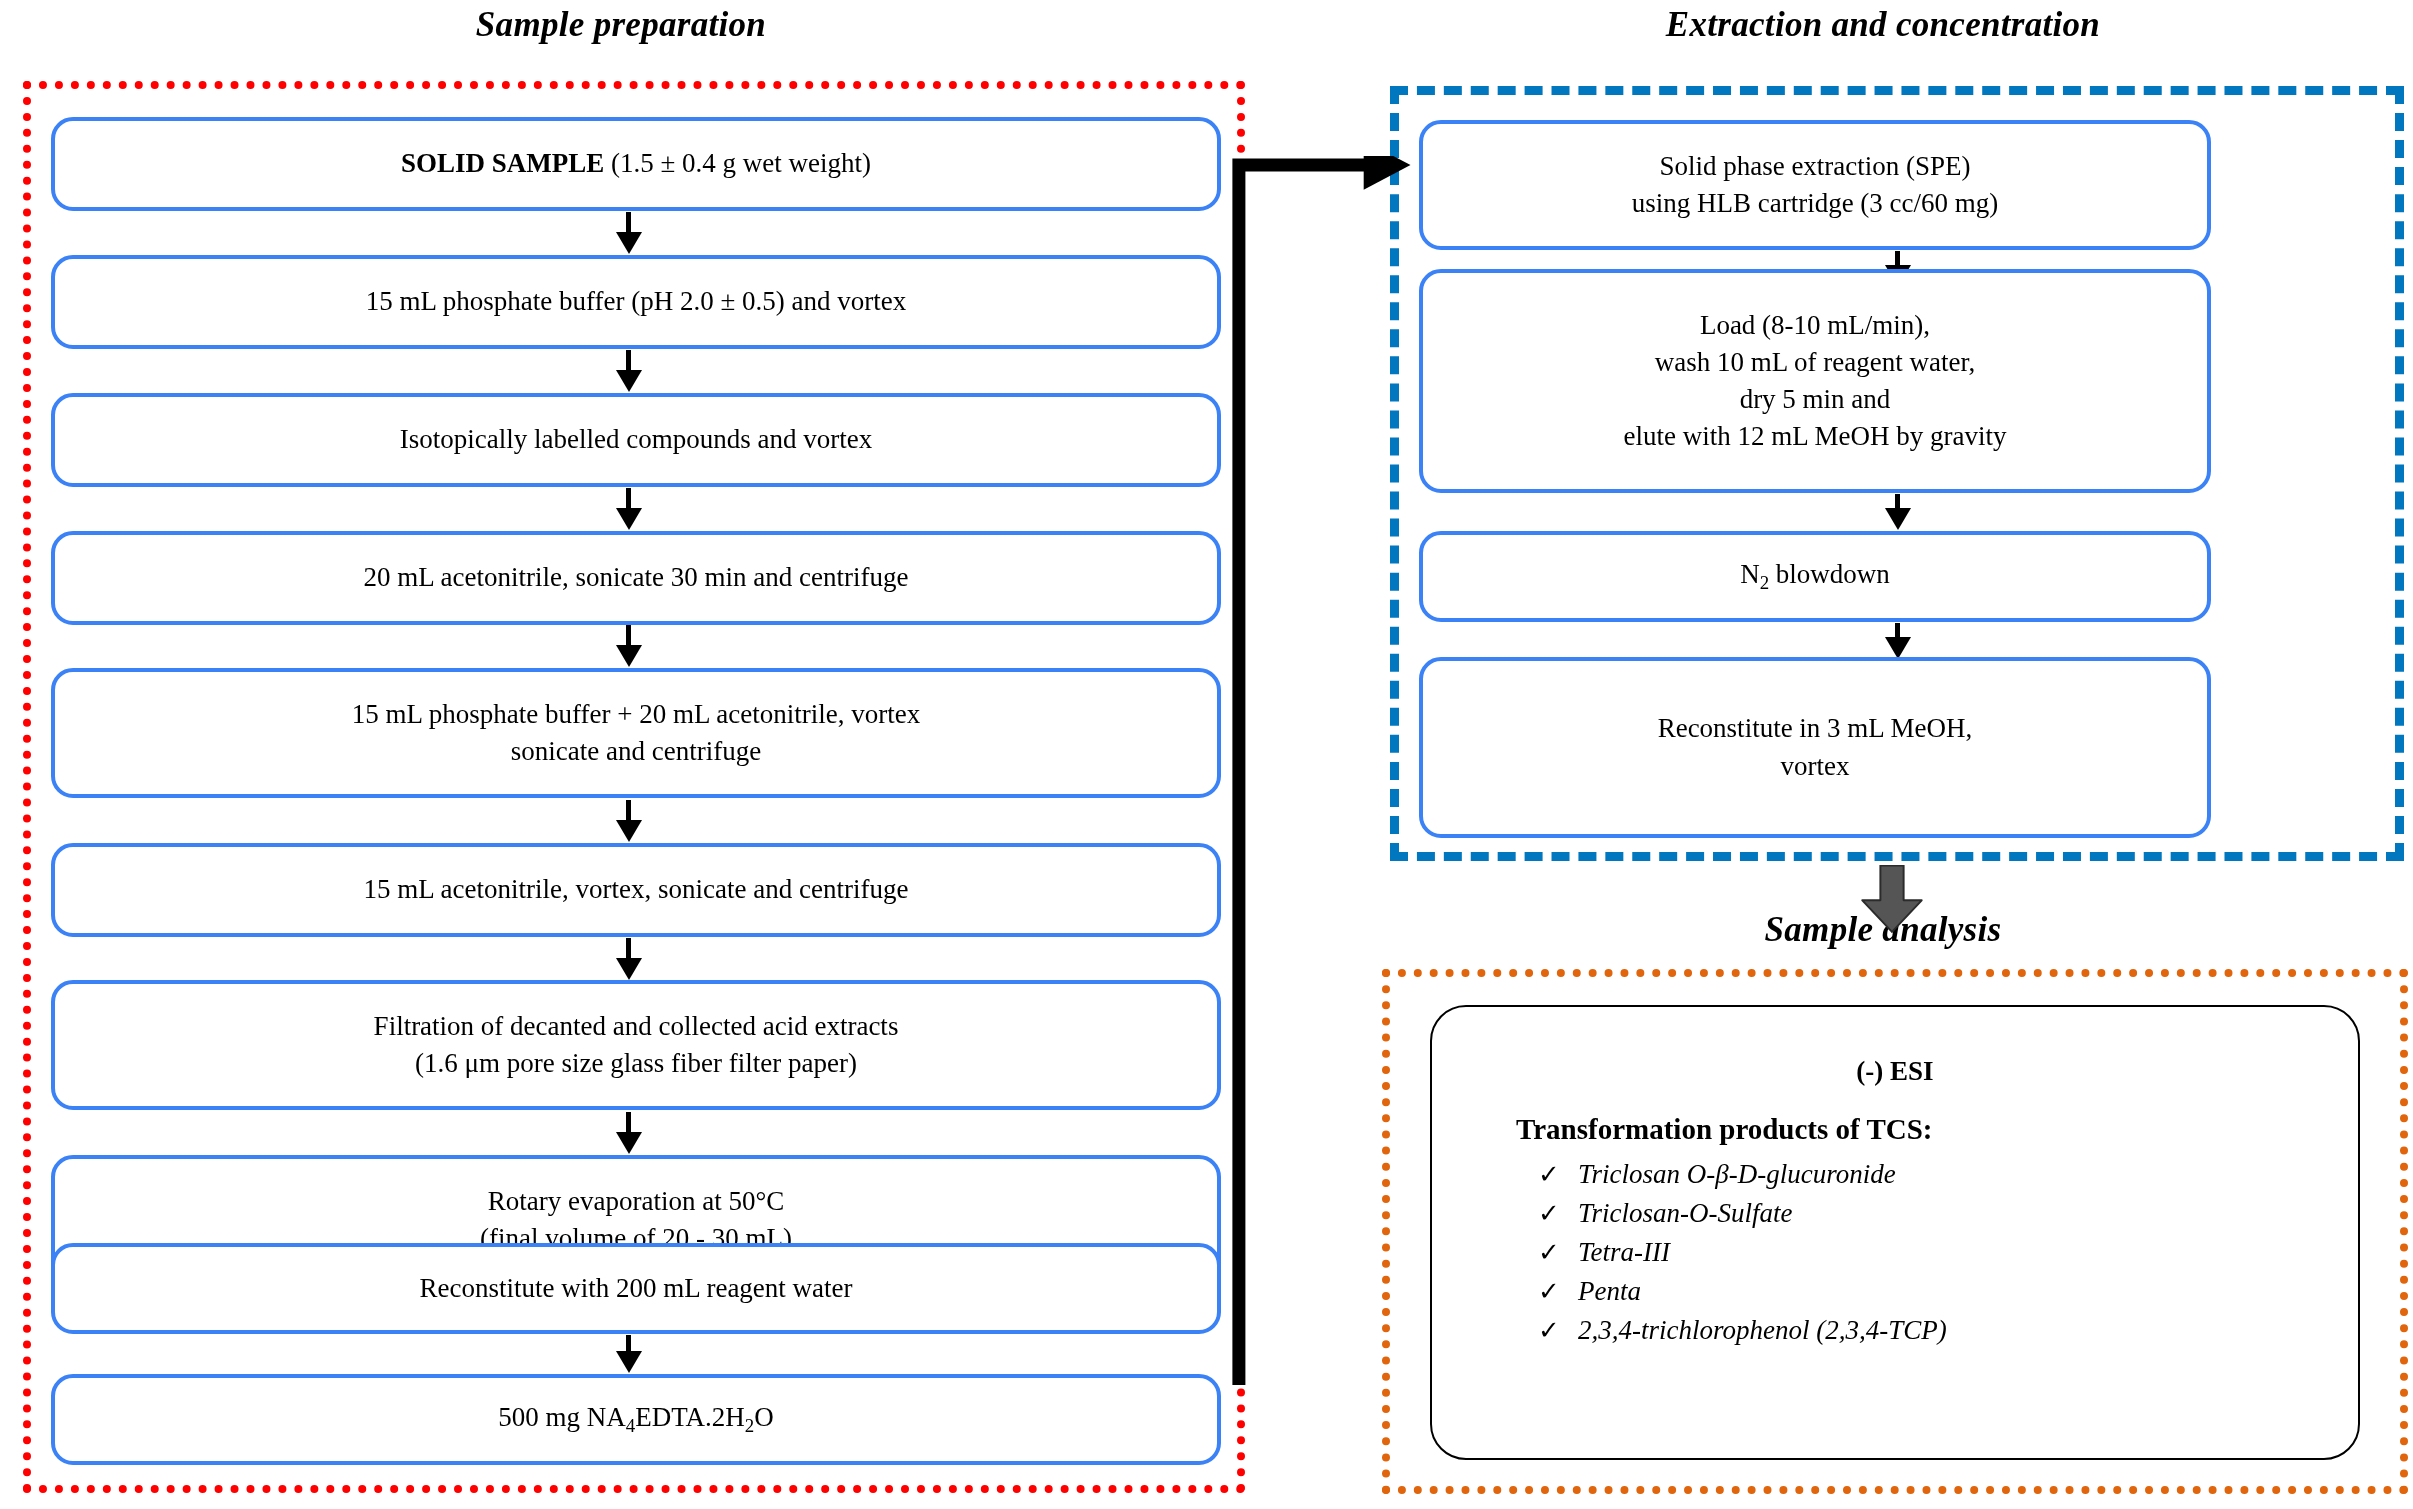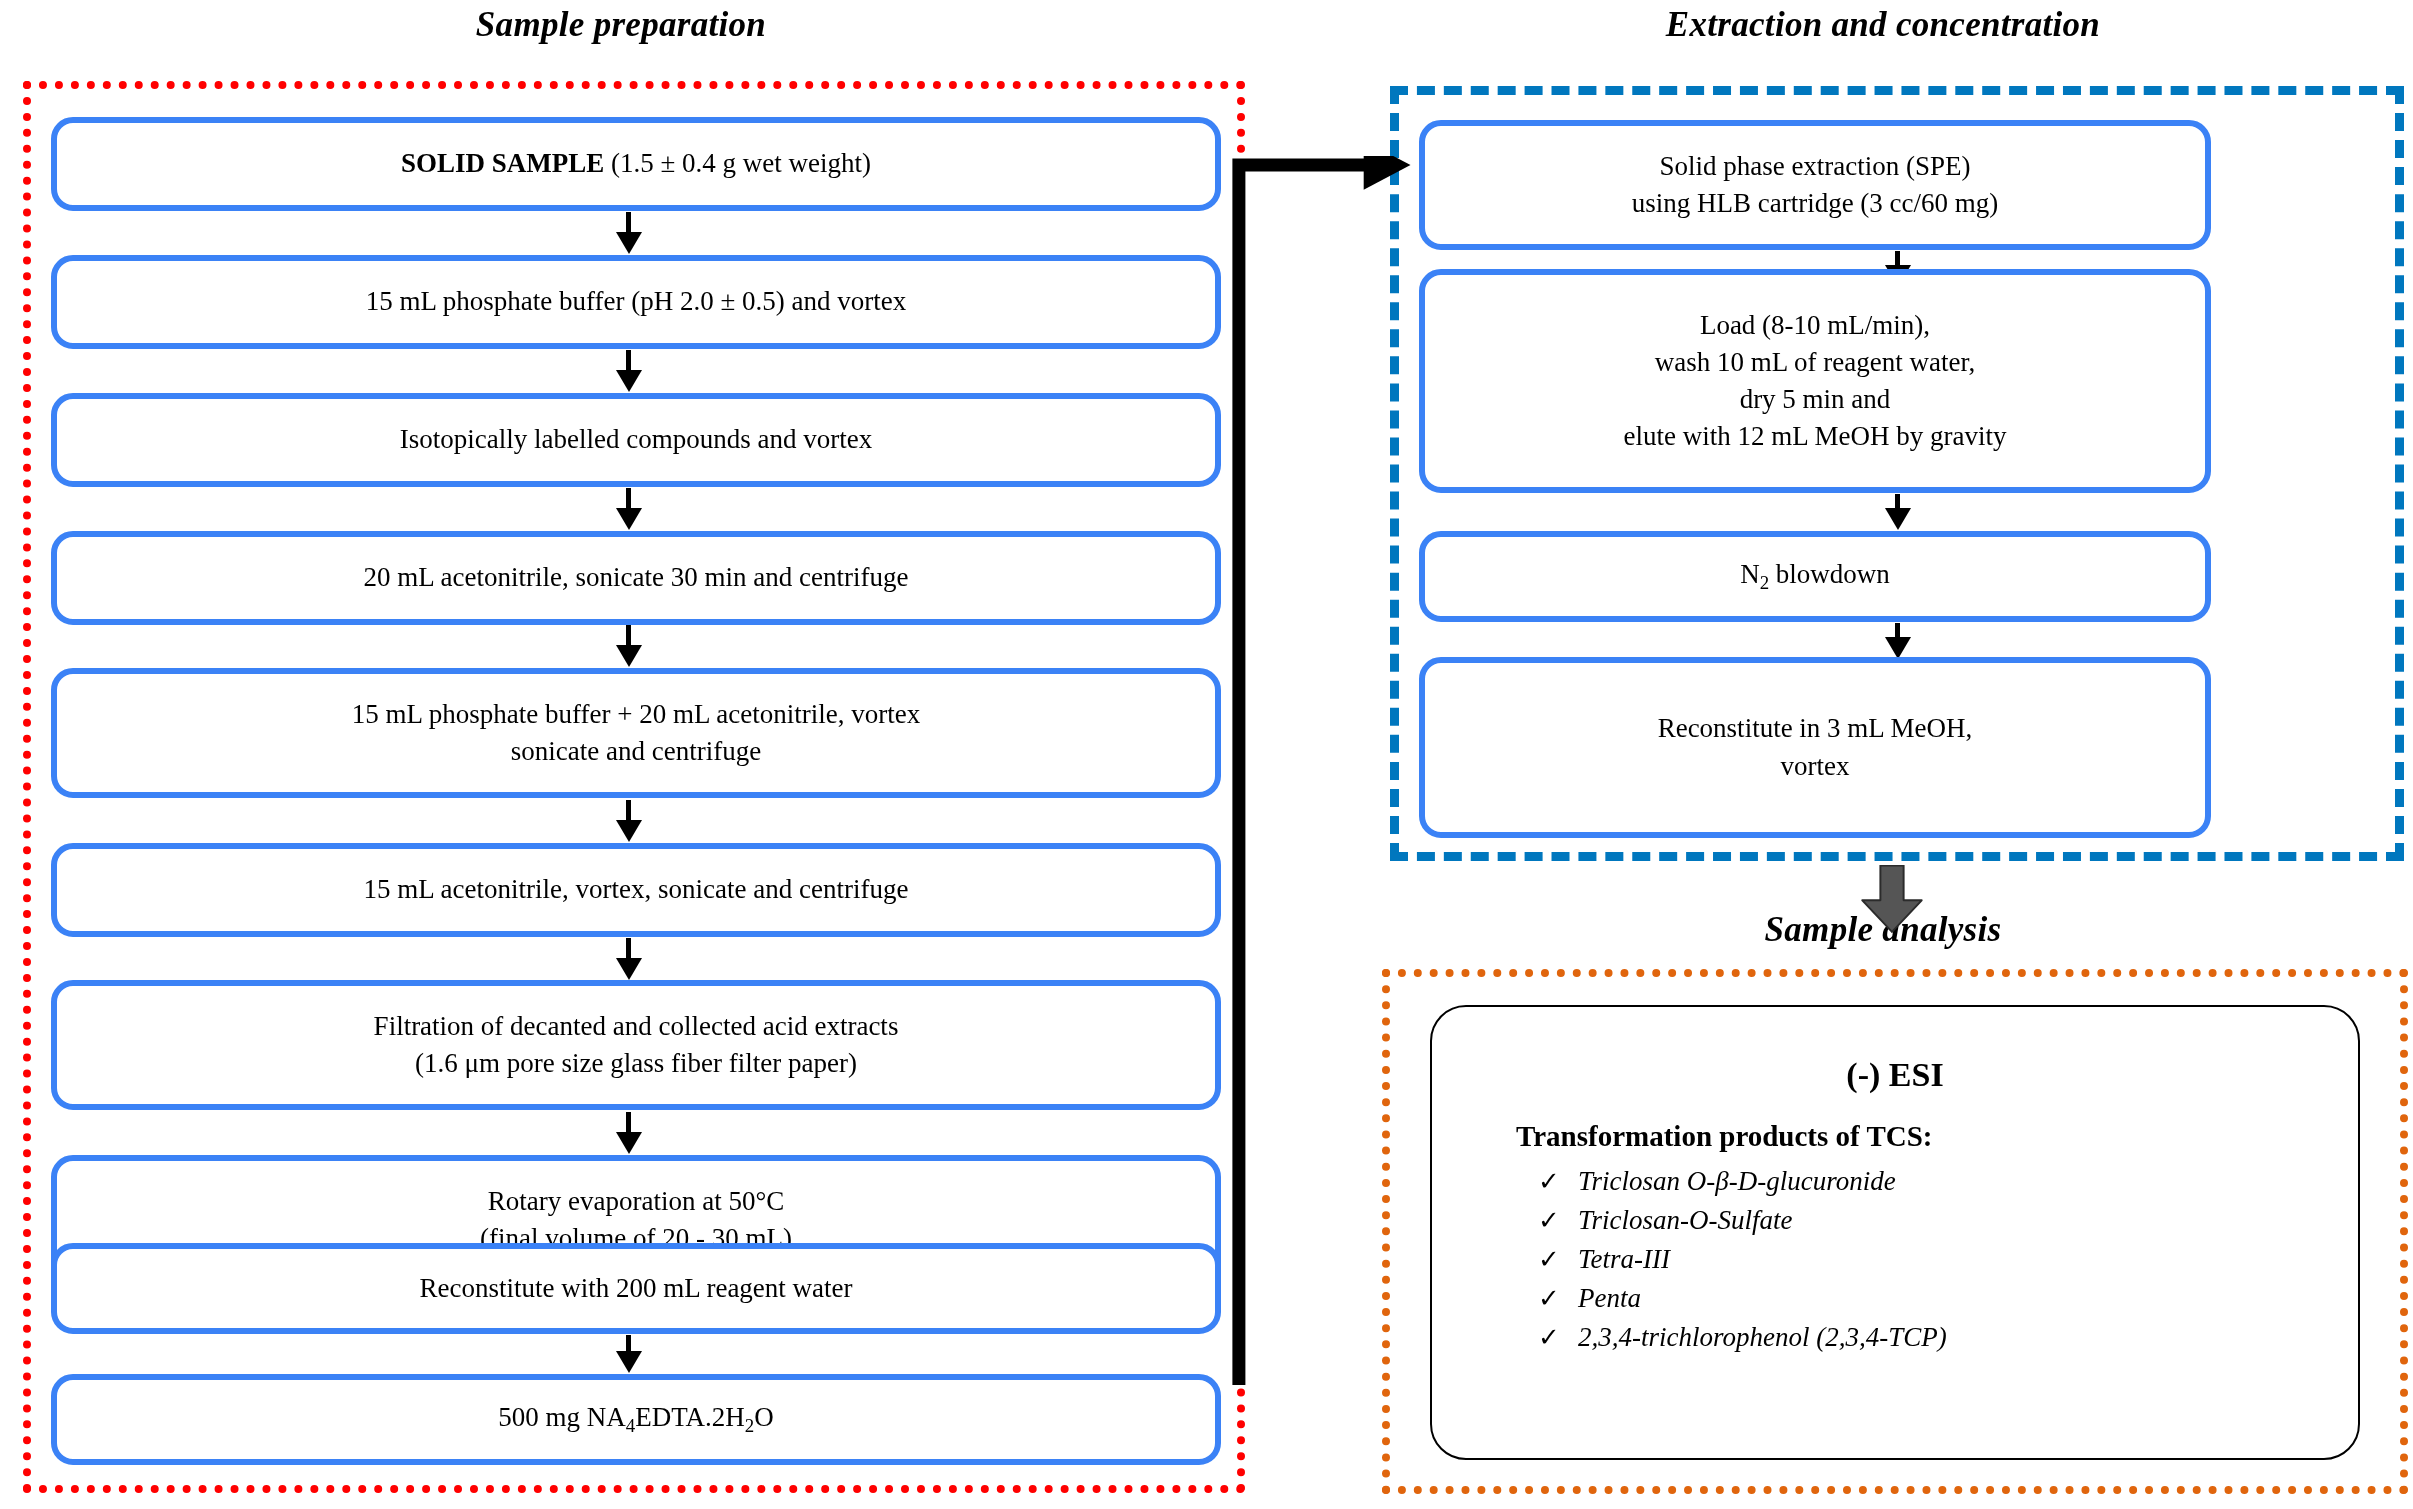--- a/index.html
+++ b/index.html
@@ -49,21 +49,21 @@
   #frame-analysis {
     left: 1382px; top: 969px;
     width: 1026px; height: 525px;
     border: 8.5px dotted #E0650D;
   }
 
   
   .box {
     position: absolute;
     box-sizing: border-box;
-    border: 6px solid #3b82f6;
+    border: 4px solid #3b82f6;
     border-radius: 22px;
     background: #ffffff;
     display: flex;
     flex-direction: column;
     align-items: center;
     justify-content: center;
     text-align: center;
     font-size: 27px;
     line-height: 1.38;
     padding: 3.9px 15.6px;
@@ -118,21 +118,21 @@
     box-sizing: border-box;
     border: 2px solid #000000;
     border-radius: 36px;
     background: #ffffff;
     padding: 26px 36px;
     font-size: 27px;
   }
   #esi-label {
     text-align: center;
     font-weight: bold;
-    font-size: 34px;
+    font-size: 27px;
     margin-top: 23.4px;
     margin-bottom: 26px;
   }
   .analysis-line {
     font-weight: bold;
     font-size: 29px;
     margin-bottom: 7.8px;
   }
   #parent-line { padding-left: 26px; }
   #parent-value { font-weight: normal; font-style: italic; }

